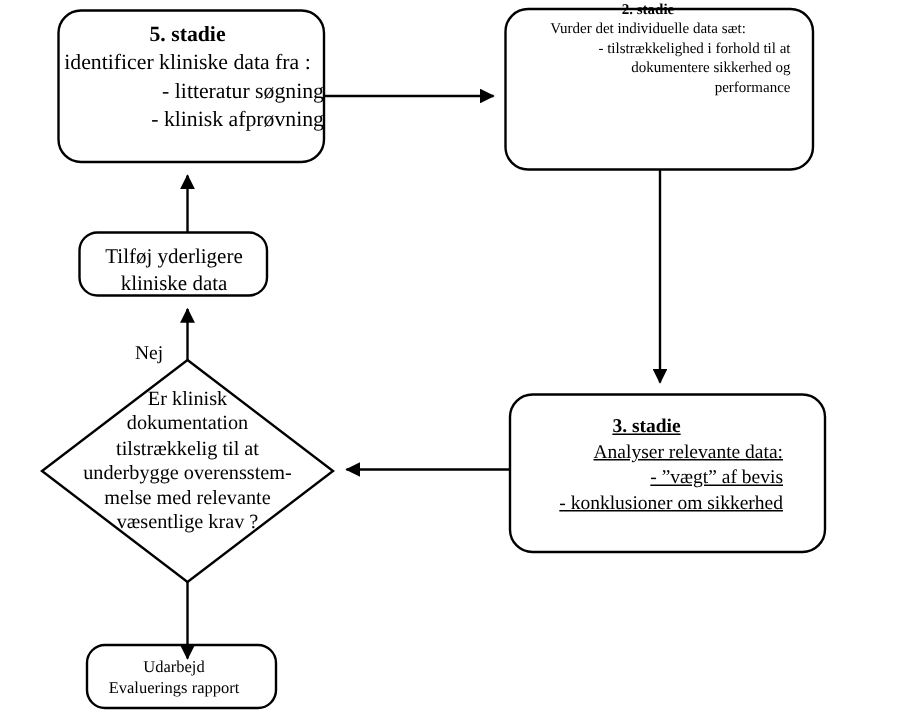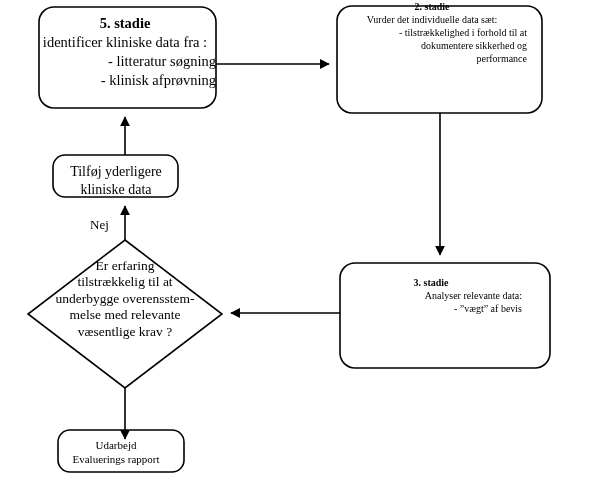--- a/index.html
+++ b/index.html
@@ -40,26 +40,27 @@
   }
   .ln-left {
     text-align: right;
   }
   .edge-label {
     position: absolute;
     font-size: 13px;
     line-height: 1;
     color: #000000;
     white-space: nowrap;
+    margin-top: 10px;
   }
 
   
   #stage1-text { left: 34px;  top: 14px;  width: 182px; font-size: 14.5px; }
   #stage2-text { left: 337px; top: 0;  width: 190px; font-size: 10px; }
-  #stage3-text { left: 340px; top: 276px; width: 182px; font-size: 10px; }
+  #stage3-text { left: 340px; top: 276px; width: 182px; font-size: 13px; text-decoration: underline; }
   #addclin-text{ left: 48px;  top: 163px; width: 136px; font-size: 14px; }
   #report-text { left: 48px;  top: 438px; width: 136px; font-size: 11px; }
   #decision-text {
     left: 20px; top: 258px; width: 210px;
     font-size: 13.5px; line-height: 1.22;
   }
 </style>
 </head>
 <body>
 
@@ -109,29 +110,31 @@
     <span class="ln">Vurder det individuelle data sæt:</span>
     <span class="ln ln-left">- tilstrækkelighed i forhold til at</span>
     <span class="ln ln-left">dokumentere sikkerhed og</span>
     <span class="ln ln-left">performance</span>
   </div>
 
   <div class="node-text" id="stage3-text">
     <span class="ln ttl">3. stadie</span>
     <span class="ln ln-left" style="padding-left:14px">Analyser relevante data:</span>
     <span class="ln ln-left" style="padding-left:20px">- ”vægt” af bevis</span>
+    <span class="ln ln-left" style="padding-left:14px">- konklusioner om sikkerhed</span>
   </div>
 
   <div class="node-text" id="addclin-text">
     <span class="ln">Tilføj yderligere</span>
     <span class="ln">kliniske data</span>
   </div>
 
   <div class="node-text" id="decision-text">
-    <span class="ln">Er erfaring</span>
+    <span class="ln">Er klinisk</span>
+    <span class="ln">dokumentation</span>
     <span class="ln">tilstrækkelig til at</span>
     <span class="ln">underbygge overensstem-</span>
     <span class="ln">melse med relevante</span>
     <span class="ln">væsentlige krav ?</span>
   </div>
 
   <div class="node-text" id="report-text">
     <span class="ln">Udarbejd</span>
     <span class="ln">Evaluerings rapport</span>
   </div>

